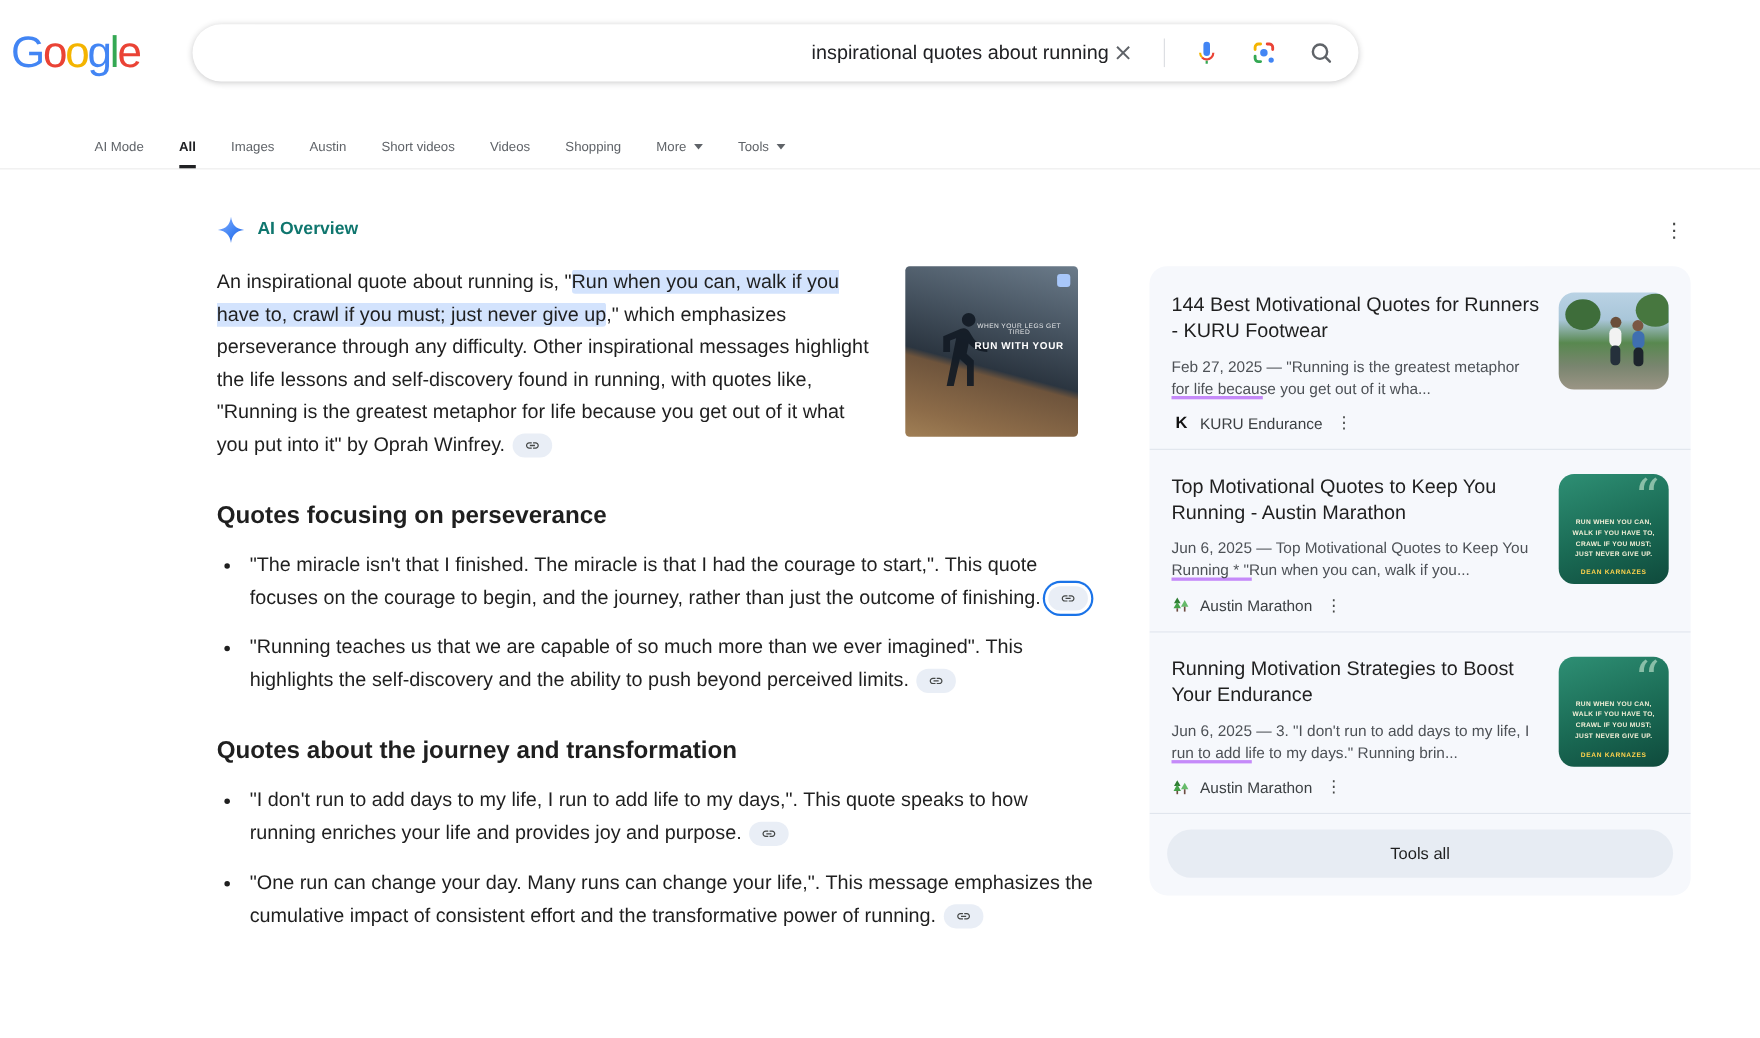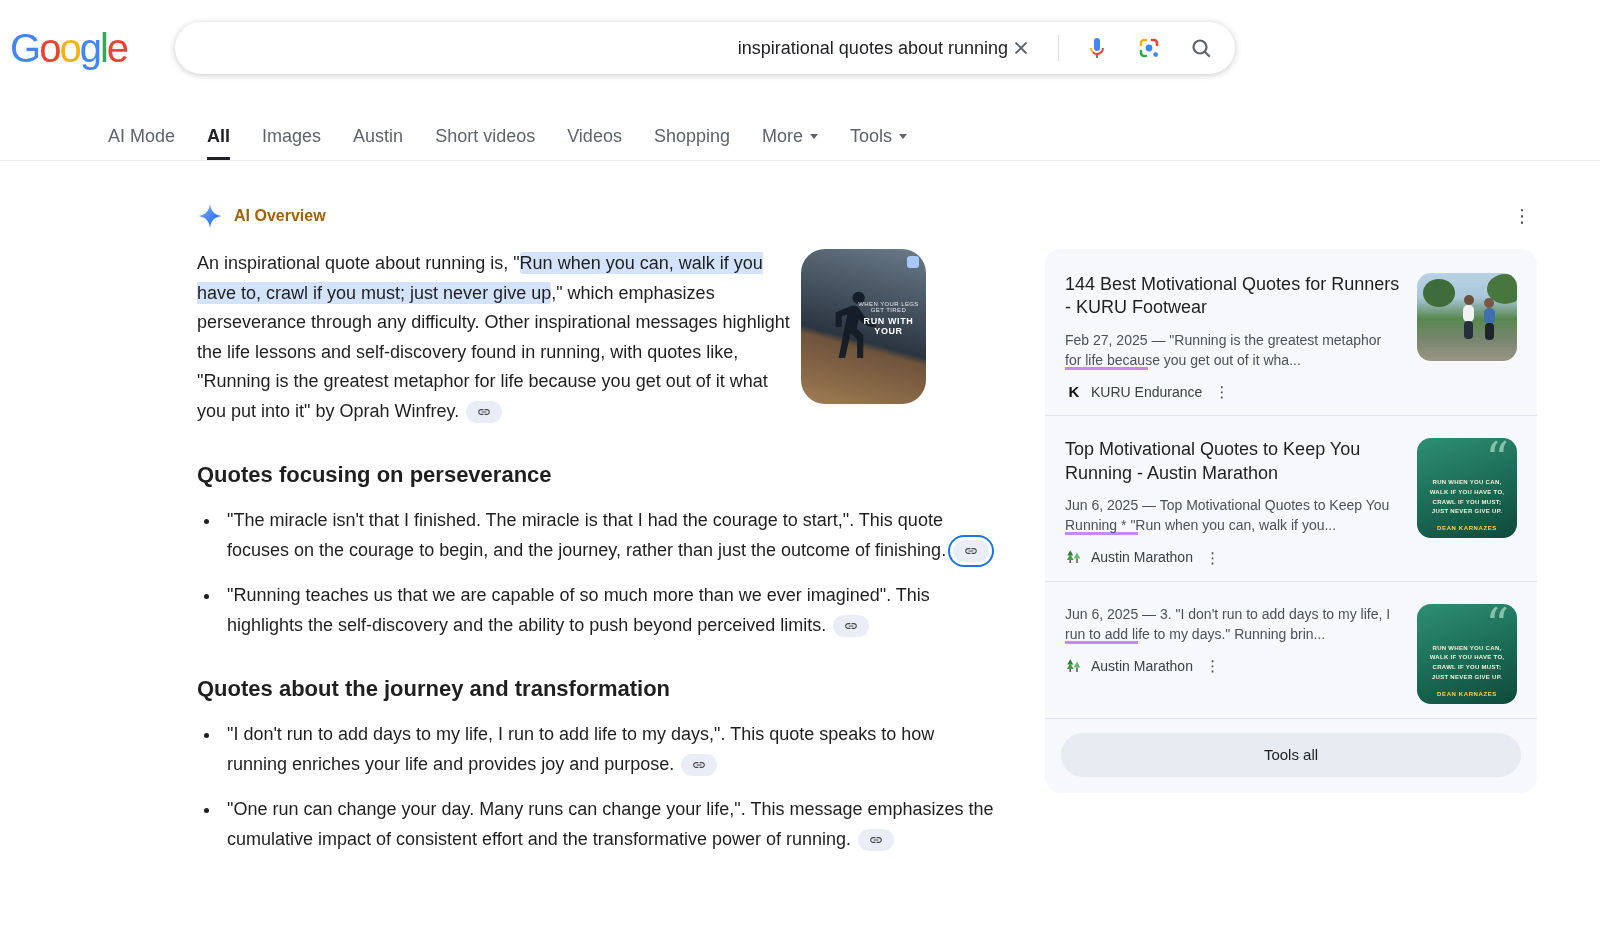--- a/index.html
+++ b/index.html
@@ -15,51 +15,51 @@
   .search-bar { position:absolute; left:175px; top:22px; width:1060px; height:52px;
     background:#fff; border-radius:26px; box-shadow:0 1px 6px rgba(32,33,36,.25);
     display:flex; align-items:center; padding:0 20px 0 26px; }
   .search-input { flex:1; border:none; outline:none; font-size:18px; color:#202124;
     font-family:inherit; background:transparent;text-align:right; }
   .sb-icons { display:flex; align-items:center; gap:24px; }
   .icon-btn { background:none; border:none; cursor:pointer; display:flex; align-items:center; padding:2px; }
   .vdiv { width:1px; height:26px; background:#dadce0; }
 
   
-  .tabs { display:flex; align-items:flex-end; gap:32px; margin:54px 0 0 108px;
-    font-size:18px; color:var(--tab-inactive,#5f6368); }
+  .tabs { display:flex; align-items:flex-end; gap:32px; margin:54px 0 0 86px;
+    font-size:12px; color:var(--tab-inactive,#5f6368); }
   .tab { padding-bottom:13px; cursor:pointer; display:flex; align-items:center; gap:7px; }
   .tab.active { color:#202124; font-weight:bold; border-bottom:3px solid #202124; padding-bottom:10px; }
   .caret { width:0; height:0; border-left:4px solid transparent; border-right:4px solid transparent;
     border-top:5px solid #5f6368; display:inline-block; }
   .page-divider { border-top:1px solid #ececec; }
 
   
   .content { padding:0 63px 30px 197px; }
   .ov-header { display:flex; align-items:center; margin-top:42px; }
   .spark { width:26px; height:26px; margin-right:11px; display:inline-flex; }
-  .ov-title { font-size:16px; font-weight:bold; color:#a16207; }
+  .ov-title { font-size:16px; font-weight:bold; color:#0f766e; }
   .kebab { background:none; border:none; cursor:pointer; font-size:18px; color:#444746;
     line-height:1; padding:4px 6px; }
   .ov-header .kebab { margin-left:auto; }
 
   .columns { display:flex; margin-top:20px; }
   .left-col { width:800px; flex:0 0 800px; margin-right:48px; }
 
   .intro-row { display:flex; align-items:flex-start; }
   .intro { width:604px; font-size:18px; line-height:1.64; color:#1f1f1f; }
   .hl { background:var(--highlight-blue,#d3e3fd); border-radius:3px; padding:1px 0; }
 
   .chip { display:inline-flex; align-items:center; justify-content:center;
     background:var(--chip-bg,#e9eef6); border-radius:999px; padding:4px 11px;
     margin-left:7px; vertical-align:middle; cursor:pointer; line-height:0; }
   .chip svg { width:14px; height:14px; fill:#444746; }
   .chip.focused { box-shadow:0 0 0 3px #fff, 0 0 0 5px var(--focus-ring,#1a73e8); }
 
-  .hero { width:125px; height:155px; border-radius:24px; position:relative;
+  .hero { width:157px; height:155px; margin-left:22px; border-radius:4px; position:relative;
     overflow:hidden; flex-shrink:0; cursor:pointer;
     background:linear-gradient(195deg,#6b7b8a 0%,#45525f 34%,#2b3540 58%,#6e543c 62%,#8d6c49 86%,#a07f55 100%); }
   .hero-badge { position:absolute; top:7px; right:7px; width:12px; height:12px;
     border-radius:3px; background:#a8c7fa; }
   .hero-runner { position:absolute; left:16px; top:38px; width:74px; height:74px;
     fill:#131b25; opacity:.92; }
   .hero-caps { position:absolute; top:52px; left:56px; right:6px; text-align:center; color:#fff; }
   .hero-cap1 { font-size:6px; letter-spacing:.4px; opacity:.85; }
   .hero-cap2 { font-size:9px; font-weight:bold; letter-spacing:.6px; margin-top:3px; }
 
@@ -295,20 +295,21 @@
           <span class="big-quote">“</span>
           <div class="tq-text">RUN WHEN YOU CAN, WALK IF YOU HAVE TO, CRAWL IF YOU MUST; JUST NEVER GIVE UP.</div>
           <div class="tq-attr">DEAN KARNAZES</div>
         </div>
       </div>
 
       <div class="sb-divider"></div>
 
       <div class="card">
         <div class="card-main">
+          <div class="card-title">Running Motivation Strategies to Boost Your Endurance</div>
           <div class="card-snippet"><span class="card-date">Jun 6, 2025</span> <span>— 3. "I don't run to add days to my life, I run to add life to my days." Running brin...</span></div>
           <div class="card-src">
             <span class="favicon">
               <svg viewBox="0 0 24 24" width="18" height="18">
                   <path fill="#2e7d32" d="M7 3l4 7H3z"></path>
                   <path fill="#43a047" d="M7 8l4.5 8H2.5z"></path>
                   <path fill="#66bb6a" d="M16 6l4.5 8h-9z"></path>
                   <rect x="6" y="16" width="2" height="4" fill="#6d4c41"></rect>
                   <rect x="15" y="14" width="2" height="6" fill="#6d4c41"></rect>
                 </svg>

